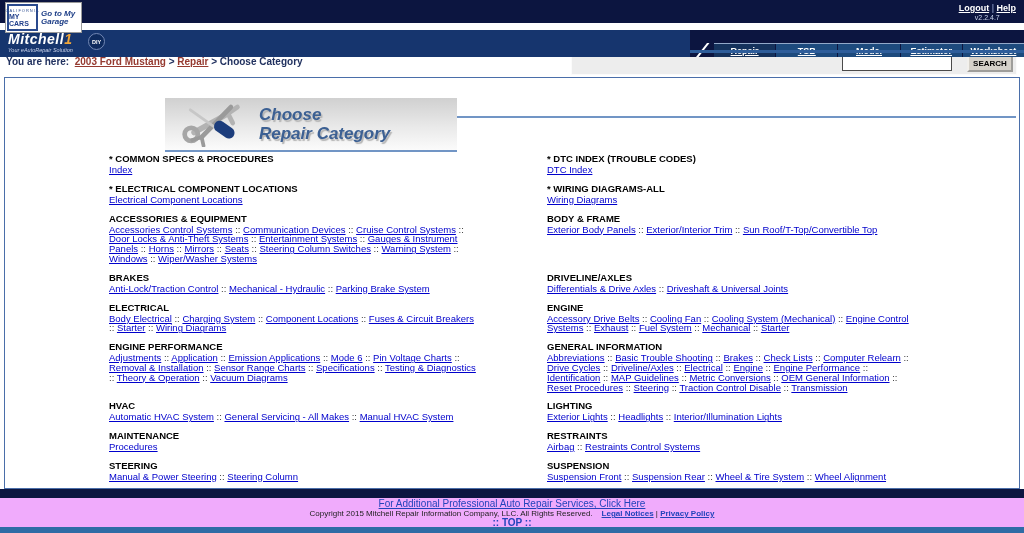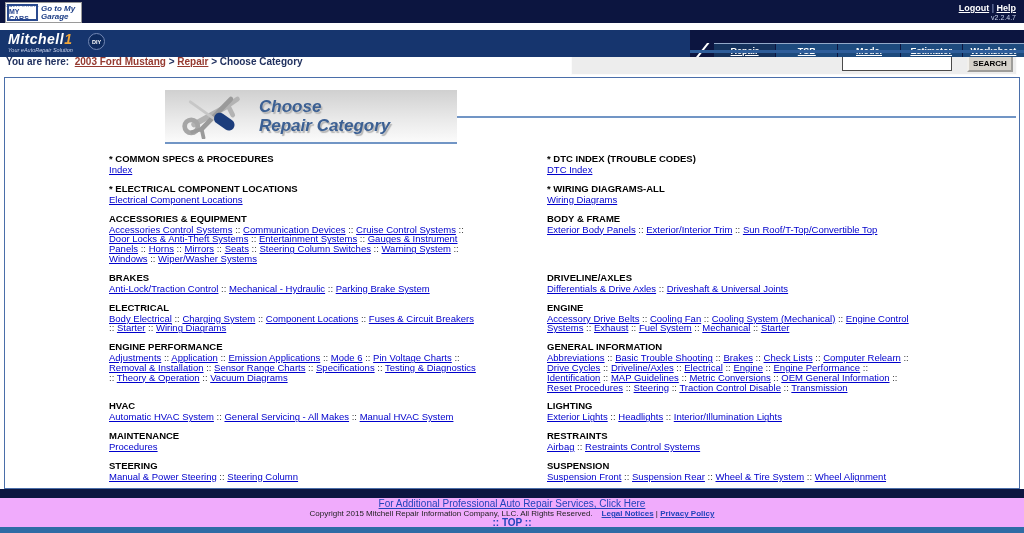--- a/index.html
+++ b/index.html
@@ -1,26 +1,26 @@
 <!DOCTYPE html>
 <html><head>
 <meta charset="utf-8">
 <style>
   * { margin:0; padding:0; box-sizing:border-box; }
   html,body { width:1024px; height:533px; background:#fff; font-family:"Liberation Sans", sans-serif; overflow:hidden; position:relative; }
   a { cursor:pointer; }
 
   
   .topbar { position:absolute; left:0; top:0; width:1024px; height:23px; background:#0c1540; z-index:6; }
-  .plate-box { position:absolute; left:5px; top:2px; height:21px; background:#fff; border:1px solid #9a9a9a; display:flex; align-items:stretch; z-index:10; cursor:pointer; }
+  .plate-box { position:absolute; left:5px; top:2px; height:31px; background:#fff; border:1px solid #9a9a9a; display:flex; align-items:stretch; z-index:10; cursor:pointer; }
   .plate { width:31px; margin:1px; border:2px solid #2a4a8e; background:#fff; display:flex; flex-direction:column; align-items:center; justify-content:center; }
   .plate-top { font-size:4px; color:#2a4a8e; letter-spacing:1px; line-height:4px; }
   .plate-text { font-size:7px; font-weight:bold; color:#23418c; line-height:7px; }
   .garage-label { width:42px; padding:1px 2px; font-size:8px; line-height:8px; font-weight:bold; font-style:italic; color:#1c3d86; display:flex; align-items:center; }
-  .top-right { position:absolute; right:8px; top:3px; text-align:right; z-index:7; }
+  .top-right { position:absolute; right:8px; top:3px; text-align:center; z-index:7; }
   .top-links { font-size:9px; font-weight:bold; color:#fff; }
   .top-links a { color:#fff; text-decoration:underline; }
   .top-links .bar { font-weight:normal; color:#9fb0d8; }
   .version { font-size:7px; color:#c9d2ea; margin-top:1px; }
 
   
   .brandbar { position:absolute; left:0; top:30px; width:1024px; height:27px; background:#16356e; z-index:5; }
   .logo { position:absolute; left:8px; top:2px; }
   .logo-name { font-size:14px; line-height:14px; font-style:italic; font-weight:bold; color:#fff; letter-spacing:0.5px; }
   .logo-name .one { color:#f0a63a; }
@@ -40,21 +40,21 @@
   .breadcrumb { position:absolute; left:6px; top:6px; font-size:10px; font-weight:bold; color:#21315f; }
   .breadcrumb a { color:#953a30; text-decoration:underline; }
   .search-panel { position:absolute; right:7px; top:2px; width:446px; height:23px; background:#ededed; border:1px solid #fbfbfb; display:flex; align-items:center; justify-content:flex-end; padding:0 3px; gap:15px; }
   .search-input { width:110px; height:15px; border:1px solid #4a4a4a; background:#fff; font-size:9px; padding:0 2px; font-family:"Liberation Sans", sans-serif; }
   .search-button { width:46px; height:17px; background:#d6d2ca; border:2px outset #f2f0ec; font-size:8px; font-weight:bold; color:#000; font-family:"Liberation Sans", sans-serif; cursor:pointer; }
 
   
   .main-panel { position:absolute; left:4px; right:4px; top:77px; bottom:44px; background:#fff; border:1px solid #4a6ea9; overflow:hidden; }
   .banner { position:relative; height:62px; margin-top:8px; }
   .banner-rule { position:absolute; left:160px; right:3px; top:30px; height:2px; background:#7195c5; }
-  .banner-box { position:absolute; left:160px; top:4px; width:292px; height:54px; background:linear-gradient(180deg,#d0d0d0 0%, #e9e9e9 55%, #fbfbfb 100%); border-bottom:2px solid #7195c5; display:flex; align-items:center; padding-left:14px; }
+  .banner-box { position:absolute; left:160px; top:12px; width:292px; height:54px; background:linear-gradient(180deg,#d0d0d0 0%, #e9e9e9 55%, #fbfbfb 100%); border-bottom:2px solid #7195c5; display:flex; align-items:center; padding-left:14px; }
   .banner-title { margin-left:14px; font-size:17px; line-height:19px; font-style:italic; font-weight:bold; color:#3c6093; text-shadow:1.5px 1.5px 1px #b5b5b5; }
   .tools-icon { width:66px; height:46px; flex:0 0 auto; }
 
   
   .category-grid { display:grid; grid-template-columns:368px 368px; column-gap:70px; row-gap:9px; padding:6px 0 0 104px; align-items:start; }
   .section-heading { font-size:9.5px; font-weight:bold; color:#000; line-height:10px; margin-bottom:1px; }
   .section-links { font-size:9.5px; line-height:9.8px; color:#333; }
   .cat-link { color:#0000cc; text-decoration:underline; }
   .sep { color:#333; }
 

